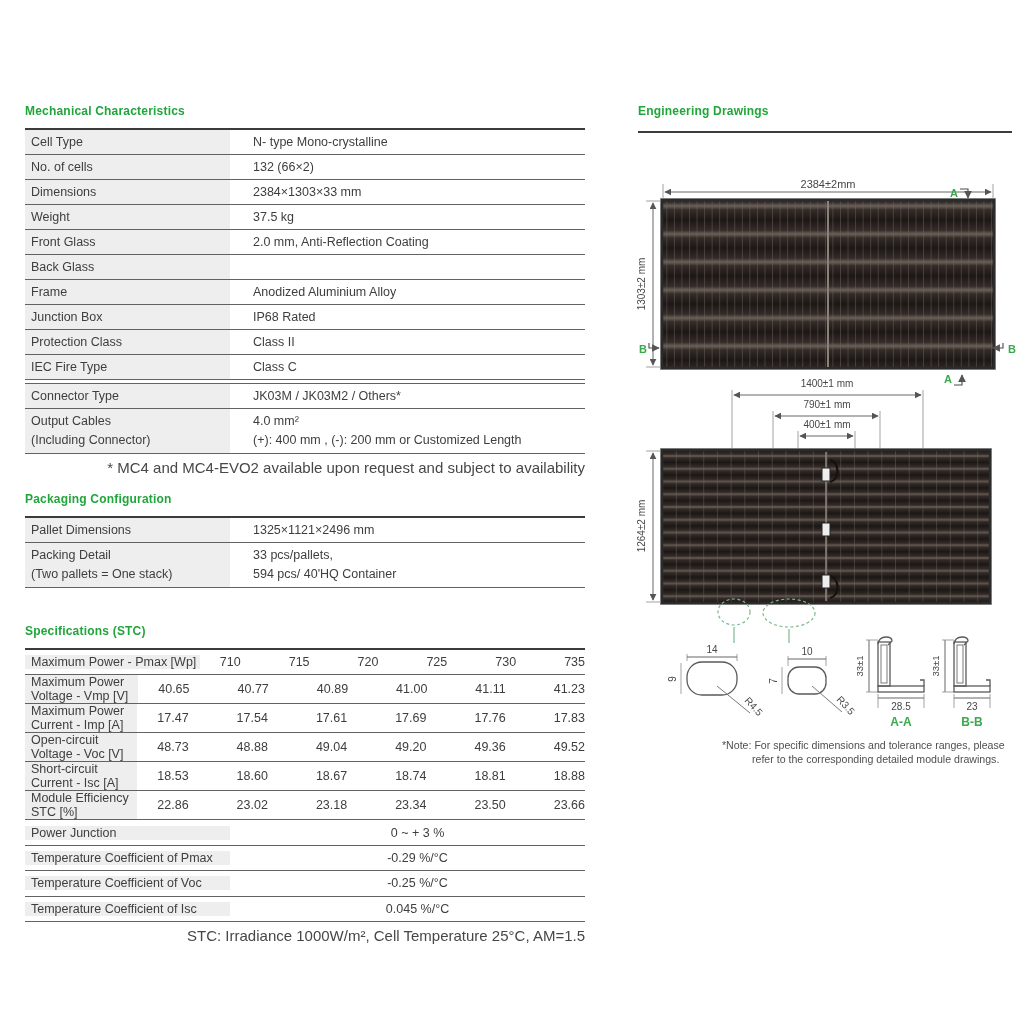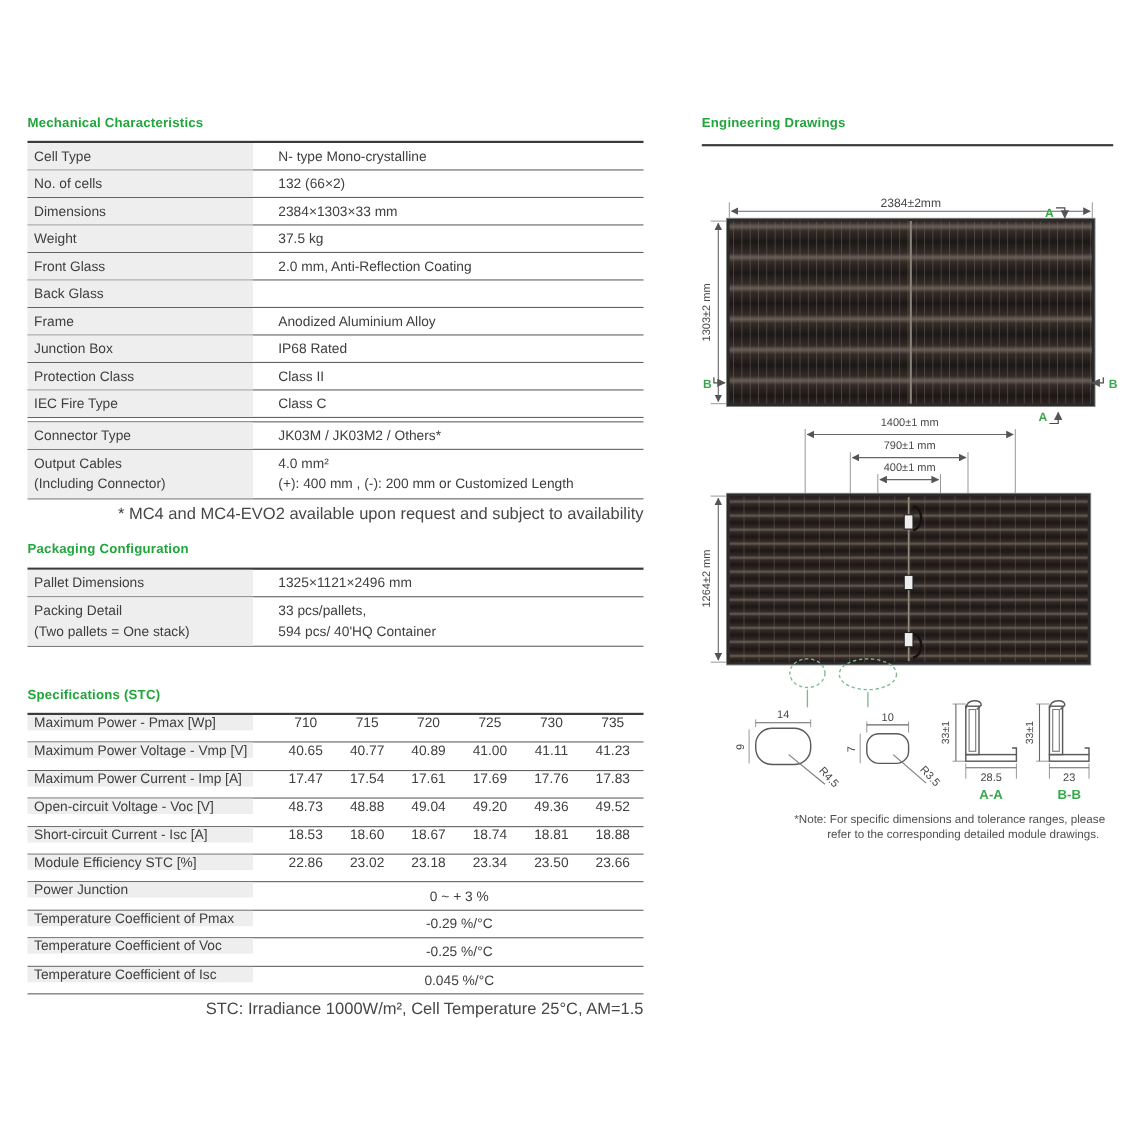--- a/index.html
+++ b/index.html
@@ -8,23 +8,23 @@
   .left-sec{position:absolute;left:25px;width:560px;}
   #mech-sec{top:104px;}
   #pack-sec{top:492px;}
   #spec-sec{top:624px;}
   .dtable{border-top:2px solid #3b3b3b;width:560px;font-size:12.5px;}
   .trow{display:flex;align-items:stretch;border-bottom:1px solid #626262;min-height:24px;}
   .tlabel{width:205px;background:#eeeeee;display:flex;flex-direction:column;justify-content:center;padding:3px 0 3px 6px;box-sizing:border-box;}
   .tval{flex:1;display:flex;flex-direction:column;justify-content:center;padding:3px 0 3px 23px;box-sizing:border-box;}
   .sec-gap{height:3px;border-bottom:1px solid #626262;}
   .two-line span{display:block;line-height:19px;}
-  .srow{display:flex;align-items:flex-start;border-bottom:1px solid #626262;min-height:24.4px;}
+  .srow{display:flex;align-items:center;border-bottom:1px solid #626262;min-height:24.4px;}
   .slabel{width:205px;background:#eeeeee;display:flex;align-items:center;padding-left:6px;box-sizing:border-box;}
-  .svals{flex:1;display:flex;align-items:center;padding-left:20px;}
+  .svals{flex:1;display:flex;align-items:center;padding-left:20px;gap:48px;}
   .vc{flex:1;text-align:center;}
   .sval-center{flex:1;text-align:center;align-self:center;padding-left:20px;}
   .footnote{font-size:15px;color:#474747;margin-top:5px;text-align:right;}
   #eng-title{position:absolute;left:638px;top:104px;}
   #eng-rule{position:absolute;left:638px;top:131px;width:374px;height:2px;background:#3b3b3b;}
   #eng-svg{position:absolute;left:622px;top:150px;}
   #eng-note{position:absolute;left:722px;top:738px;width:296px;font-size:10.6px;color:#4f4f4f;line-height:14px;}
   #eng-note .l2{margin-left:30px;}
   svg text{font-family:"Liberation Sans",sans-serif;fill:#474747;}
   .dim{font-size:10px;}

